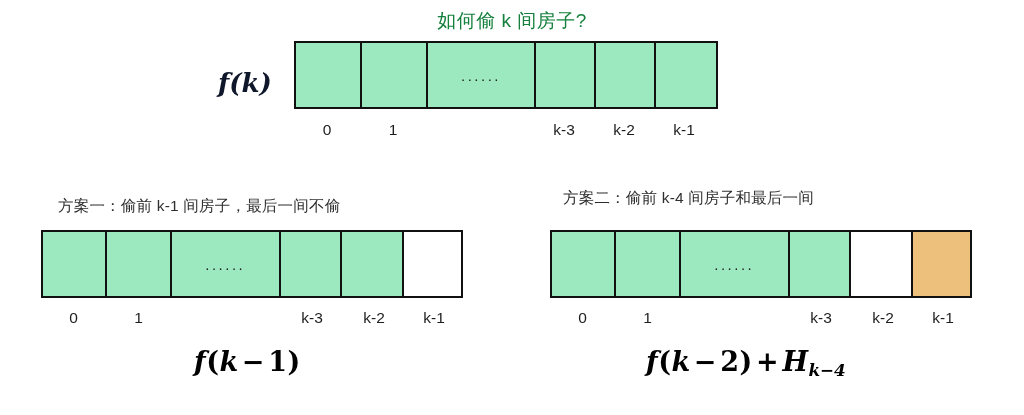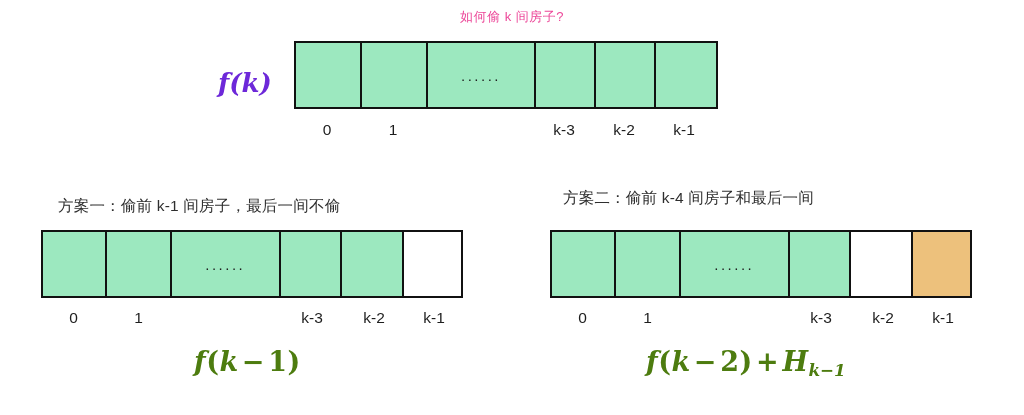--- a/index.html
+++ b/index.html
@@ -16,41 +16,41 @@
     overflow: hidden;
   }
 
   
   .title {
     position: absolute;
     top: 8px;
     left: 0;
     width: 1024px;
     text-align: center;
-    font-size: 13px;
-    color: #ec4899;
+    font-size: 19px;
+    color: #15803d;
     letter-spacing: .5px;
     white-space: nowrap;
   }
 
   .caption {
     position: absolute;
     font-size: 15.5px;
     color: #2e2e2e;
     white-space: nowrap;
     letter-spacing: .2px;
   }
 
   .formula {
     position: absolute;
     font-family: "DejaVu Serif", "Liberation Serif", serif;
     font-style: italic;
     font-weight: 700;
     font-size: 27px;
-    color: #4d7c0f;
+    color: #000000;
     white-space: nowrap;
     letter-spacing: .5px;
   }
   .formula .sub {
     font-size: 0.62em;
     vertical-align: -0.32em;
     font-style: italic;
     font-weight: 700;
     letter-spacing: 0;
   }
@@ -64,21 +64,21 @@
   .formula .paren {
     font-style: normal;
   }
 
   .fk-label {
     position: absolute;
     font-family: "DejaVu Serif", "Liberation Serif", serif;
     font-style: italic;
     font-weight: 700;
     font-size: 26px;
-    color: #6d28d9;
+    color: #0f172a;
     white-space: nowrap;
   }
 
   
   .strip {
     position: absolute;
     display: flex;
     box-sizing: border-box;
     border: 2px solid #111111;
     background: #ffffff;
@@ -192,14 +192,14 @@
 <div class="idxrow" style="left:550px; top:310px; width:422px;">
   <div class="idx" style="width:65px;">0</div>
   <div class="idx" style="width:65px;">1</div>
   <div class="idx" style="width:110px;"></div>
   <div class="idx" style="width:62px;">k-3</div>
   <div class="idx" style="width:62px;">k-2</div>
   <div class="idx" style="width:58px;">k-1</div>
 </div>
 
 <div class="formula" style="left:646px; top:346px;">
-  <span>f</span><span class="paren">(</span><span>k</span><span class="op">−</span><span class="num">2</span><span class="paren">)</span><span class="op">+</span><span>H</span><span class="sub">k−1</span>
+  <span>f</span><span class="paren">(</span><span>k</span><span class="op">−</span><span class="num">2</span><span class="paren">)</span><span class="op">+</span><span>H</span><span class="sub">k−4</span>
 </div>
 
 </body></html>

